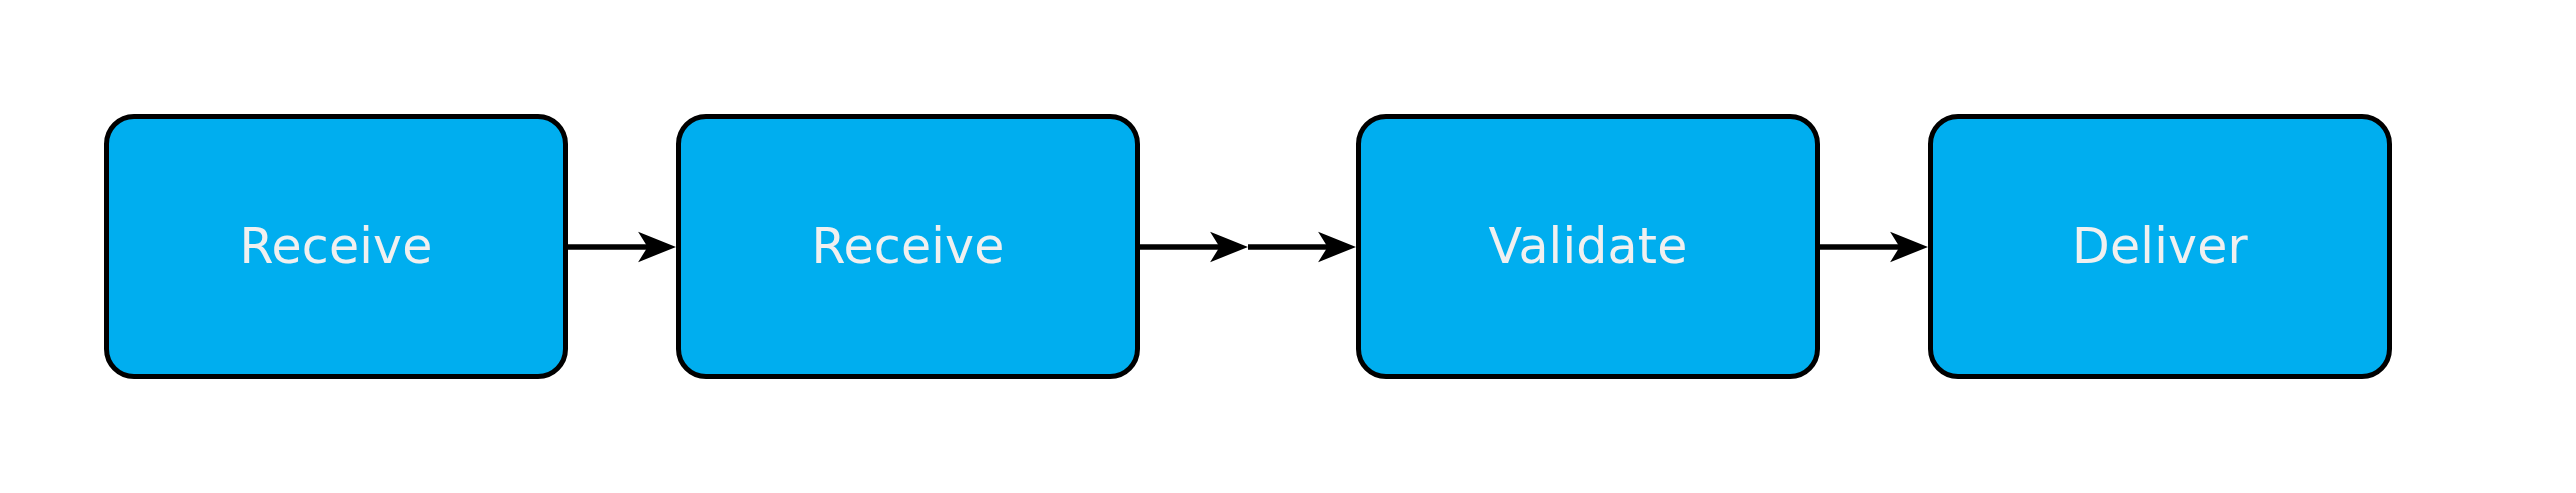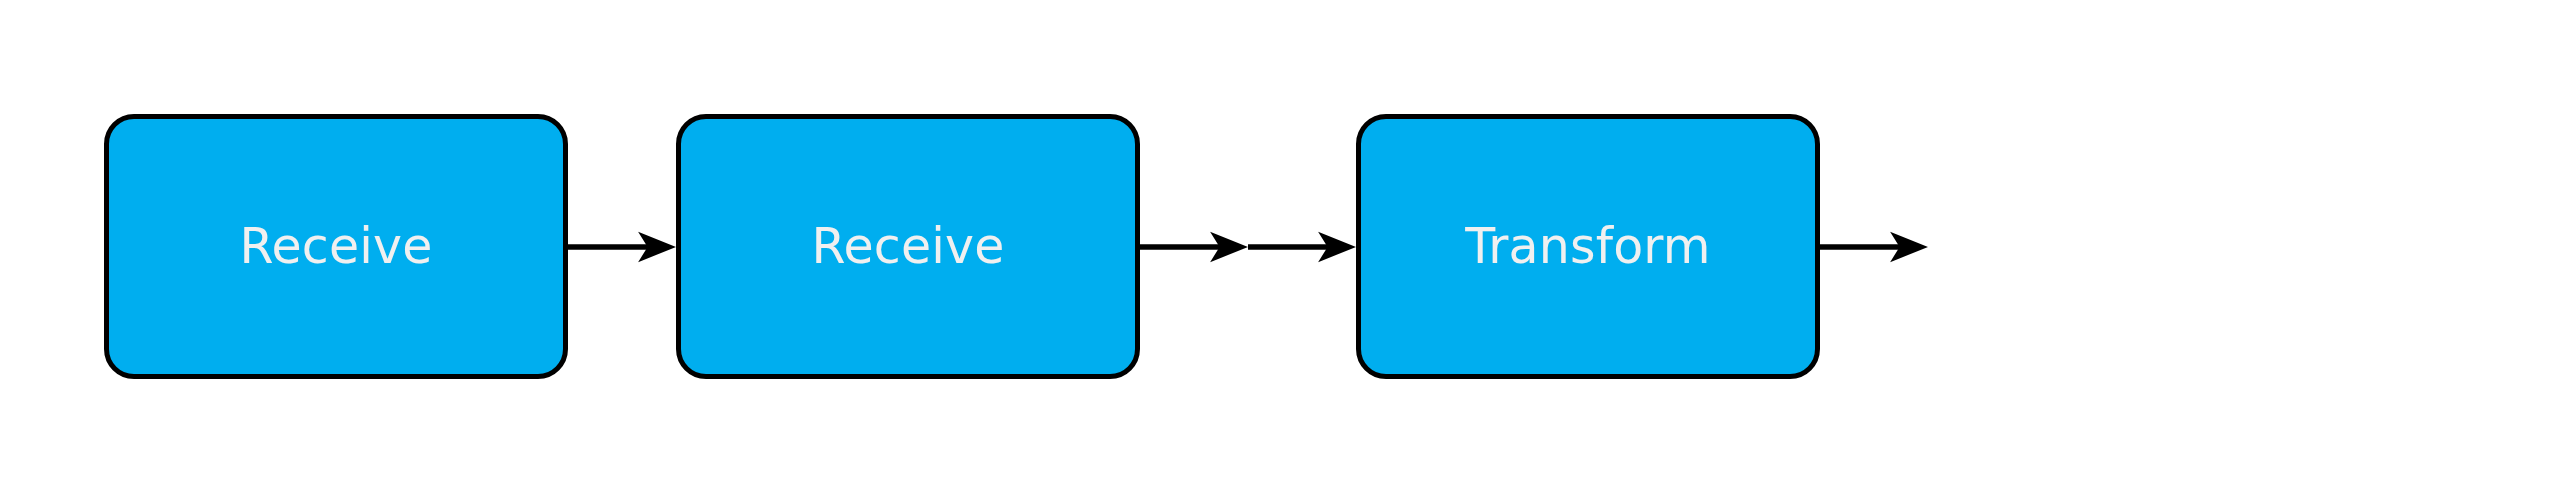--- a/index.html
+++ b/index.html
@@ -98,26 +98,29 @@
 
 
     <div class="edge-connector">
       <svg width="108" height="38" viewBox="0 0 114 40" aria-hidden="true">
         <line x1="0" y1="20" x2="92" y2="20" stroke="#000000" stroke-width="6"></line>
         <path d="M 74 4 L 114 20 L 74 36 L 84 20 Z" fill="#000000"></path>
       </svg>
     </div>
 
     <div class="node-box">
-      <span class="node-label">Transform</span>
+      <span class="node-label">Validate</span>
     </div>
 
     <div class="edge-connector">
       <svg width="108" height="38" viewBox="0 0 114 40" aria-hidden="true">
         <line x1="0" y1="20" x2="92" y2="20" stroke="#000000" stroke-width="6"></line>
         <path d="M 74 4 L 114 20 L 74 36 L 84 20 Z" fill="#000000"></path>
       </svg>
     </div>
 
+    <div class="node-box">
+      <span class="node-label">Deliver</span>
+    </div>
 
   </div>
 </div>
 
 
 </body></html>

